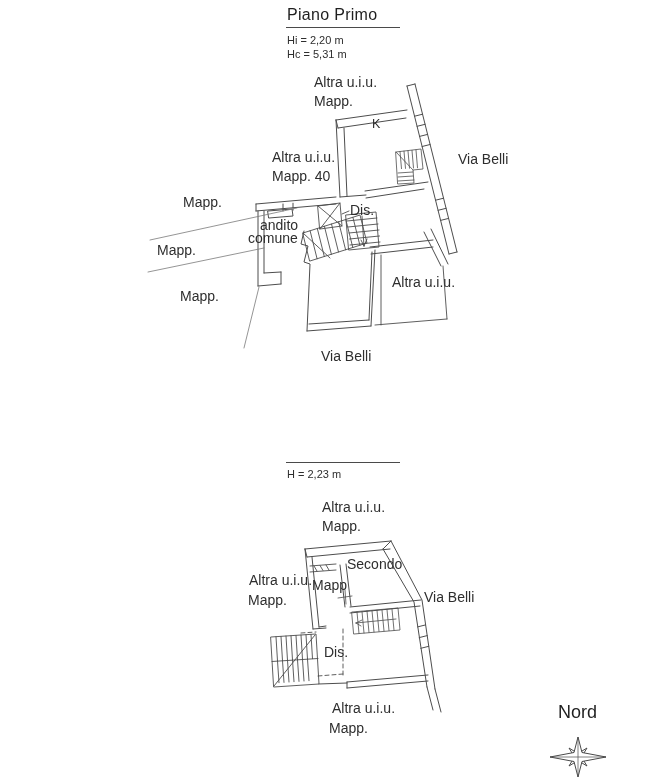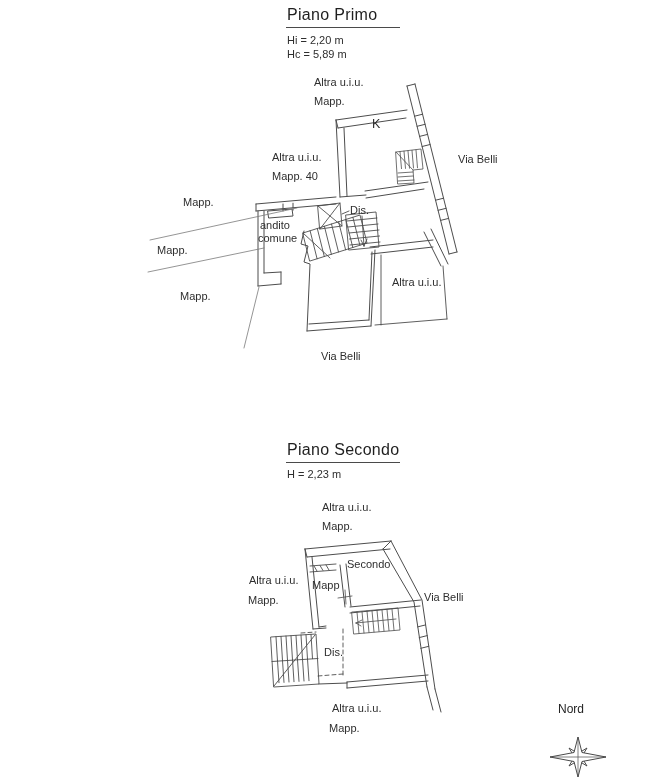--- a/index.html
+++ b/index.html
@@ -1,25 +1,25 @@
 <!DOCTYPE html>
 <html><head>
 <meta charset="utf-8">
 <style>
   html,body{margin:0;padding:0;background:#ffffff;}
   #canvas{
     position:relative;width:650px;height:778px;background:#ffffff;overflow:hidden;
     font-family:"Liberation Sans","DejaVu Sans",sans-serif;color:#2e2e2e;
   }
   #plan-svg{position:absolute;left:0;top:0;}
-  .lbl{position:absolute;font-size:11px;line-height:13px;color:#2e2e2e;white-space:nowrap;}
+  .lbl{position:absolute;font-size:14px;line-height:13px;color:#2e2e2e;white-space:nowrap;}
   .title{position:absolute;font-size:16px;color:#1f1f1f;letter-spacing:0.3px;white-space:nowrap;}
   .title-rule{position:absolute;width:114px;border-top:1.3px solid #4a4a4a;height:0;}
   .hline{position:absolute;font-size:11px;color:#2e2e2e;white-space:nowrap;}
-  .nord{position:absolute;font-size:12px;color:#1f1f1f;white-space:nowrap;}
+  .nord{position:absolute;font-size:18px;color:#1f1f1f;white-space:nowrap;}
   .k-lbl{font-size:12.5px;}
 </style>
 </head>
 <body>
 
 <div id="canvas">
 
   <svg id="plan-svg" width="650" height="778" viewBox="0 0 650 778">
 
     <g stroke="#4d4d4d" stroke-width="1" fill="none" stroke-linecap="round">
@@ -147,38 +147,37 @@
     <g stroke="#4a4a4a" stroke-width="1" fill="#ffffff">
       <path d="M587,748 L581.5,757 L587,766 L578,760.5 L569,766 L574.5,757 L569,748 L578,753.5 Z"></path>
       <path d="M578,737 L582,752.5 L606,757 L582,761.5 L578,777 L574,761.5 L550,757 L574,752.5 Z"></path>
       <path d="M550,757 L606,757 M578,737 L578,777" stroke-width="0.7"></path>
     </g>
   </svg>
 
   <div class="title" style="left:287px;top:6px">Piano Primo</div>
   <div class="title-rule" style="left:286px;top:27px"></div>
   <div class="hline" style="left:287px;top:34px">Hi = 2,20 m</div>
-  <div class="hline" style="left:287px;top:48px">Hc = 5,89 m</div>
+  <div class="hline" style="left:287px;top:48px">Hc = 5,31 m</div>
 
   <div class="lbl" style="left:314px;top:76px">Altra u.i.u.</div>
   <div class="lbl" style="left:314px;top:95px">Mapp.</div>
   <div class="lbl k-lbl" style="left:372px;top:118px">K</div>
   <div class="lbl" style="left:458px;top:153px">Via Belli</div>
   <div class="lbl" style="left:272px;top:151px">Altra u.i.u.</div>
   <div class="lbl" style="left:272px;top:170px">Mapp. 40</div>
   <div class="lbl" style="left:183px;top:196px">Mapp.</div>
   <div class="lbl" style="left:350px;top:204px">Dis.</div>
   <div class="lbl" style="left:260px;top:219px">andito</div>
-  <div class="lbl" style="left:258px;top:232px">comune</div>
+  <div class="lbl" style="left:248px;top:232px">comune</div>
   <div class="lbl" style="left:157px;top:244px">Mapp.</div>
   <div class="lbl" style="left:392px;top:276px">Altra u.i.u.</div>
   <div class="lbl" style="left:180px;top:290px">Mapp.</div>
   <div class="lbl" style="left:321px;top:350px">Via Belli</div>
 
-  <div class="title" style="left:287px;top:441px">Piano Secondo</div>
   <div class="title-rule" style="left:286px;top:462px"></div>
   <div class="hline" style="left:287px;top:468px">H = 2,23 m</div>
 
   <div class="lbl" style="left:322px;top:501px">Altra u.i.u.</div>
   <div class="lbl" style="left:322px;top:520px">Mapp.</div>
   <div class="lbl" style="left:347px;top:558px">Secondo</div>
   <div class="lbl" style="left:312px;top:579px">Mapp</div>
   <div class="lbl" style="left:249px;top:574px">Altra u.i.u.</div>
   <div class="lbl" style="left:248px;top:594px">Mapp.</div>
   <div class="lbl" style="left:424px;top:591px">Via Belli</div>

